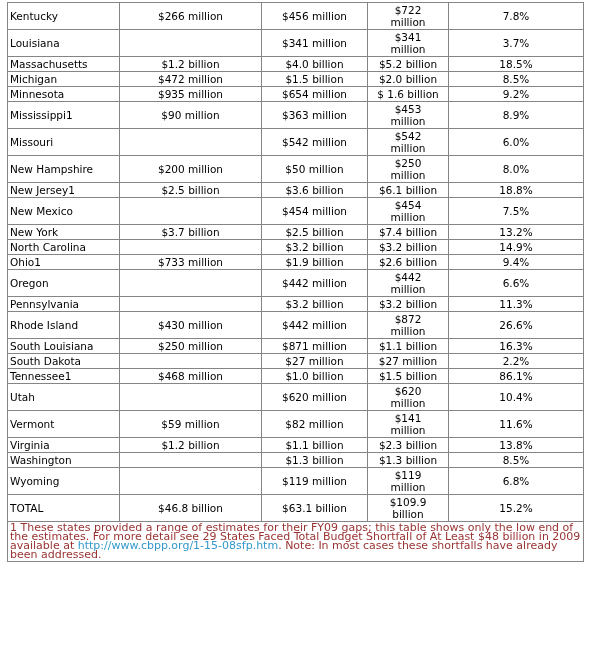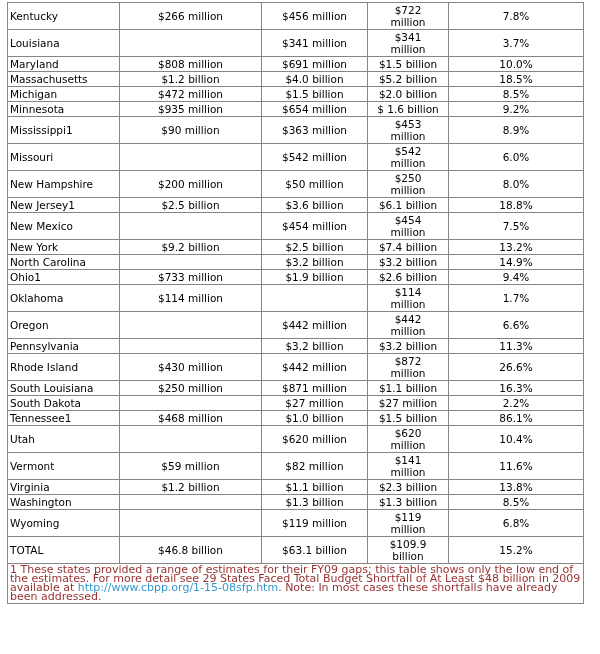--- a/index.html
+++ b/index.html
@@ -74,27 +74,20 @@
       </tr>
       <tr>
         <td class="c0">Louisiana</td>
         <td class="c1"></td>
         <td class="c2">$341 million</td>
         <td class="c3">$341
 million</td>
         <td class="c4">3.7%</td>
       </tr>
       <tr>
-        <td class="c0">Maryland</td>
-        <td class="c1">$808 million</td>
-        <td class="c2">$691 million</td>
-        <td class="c3">$1.5 billion</td>
-        <td class="c4">10.0%</td>
-      </tr>
-      <tr>
         <td class="c0">Massachusetts</td>
         <td class="c1">$1.2 billion</td>
         <td class="c2">$4.0 billion</td>
         <td class="c3">$5.2 billion</td>
         <td class="c4">18.5%</td>
       </tr>
       <tr>
         <td class="c0">Michigan</td>
         <td class="c1">$472 million</td>
         <td class="c2">$1.5 billion</td>
@@ -142,46 +135,38 @@
       <tr>
         <td class="c0">New Mexico</td>
         <td class="c1"></td>
         <td class="c2">$454 million</td>
         <td class="c3">$454
 million</td>
         <td class="c4">7.5%</td>
       </tr>
       <tr>
         <td class="c0">New York</td>
-        <td class="c1">$9.2 billion</td>
+        <td class="c1">$3.7 billion</td>
         <td class="c2">$2.5 billion</td>
         <td class="c3">$7.4 billion</td>
         <td class="c4">13.2%</td>
       </tr>
       <tr>
         <td class="c0">North Carolina</td>
         <td class="c1"></td>
         <td class="c2">$3.2 billion</td>
         <td class="c3">$3.2 billion</td>
         <td class="c4">14.9%</td>
       </tr>
       <tr>
         <td class="c0">Ohio1</td>
         <td class="c1">$733 million</td>
         <td class="c2">$1.9 billion</td>
         <td class="c3">$2.6 billion</td>
         <td class="c4">9.4%</td>
-      </tr>
-      <tr>
-        <td class="c0">Oklahoma</td>
-        <td class="c1">$114 million</td>
-        <td class="c2"></td>
-        <td class="c3">$114
-million</td>
-        <td class="c4">1.7%</td>
       </tr>
       <tr>
         <td class="c0">Oregon</td>
         <td class="c1"></td>
         <td class="c2">$442 million</td>
         <td class="c3">$442
 million</td>
         <td class="c4">6.6%</td>
       </tr>
       <tr>

